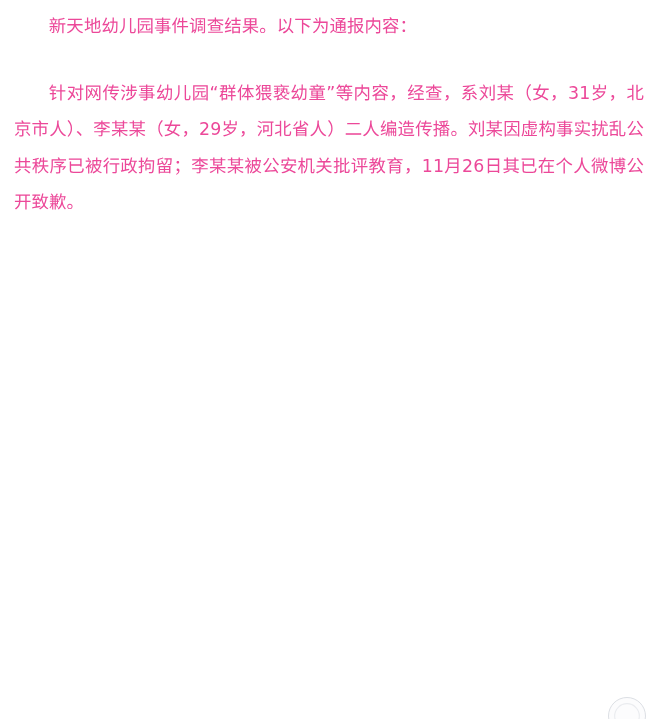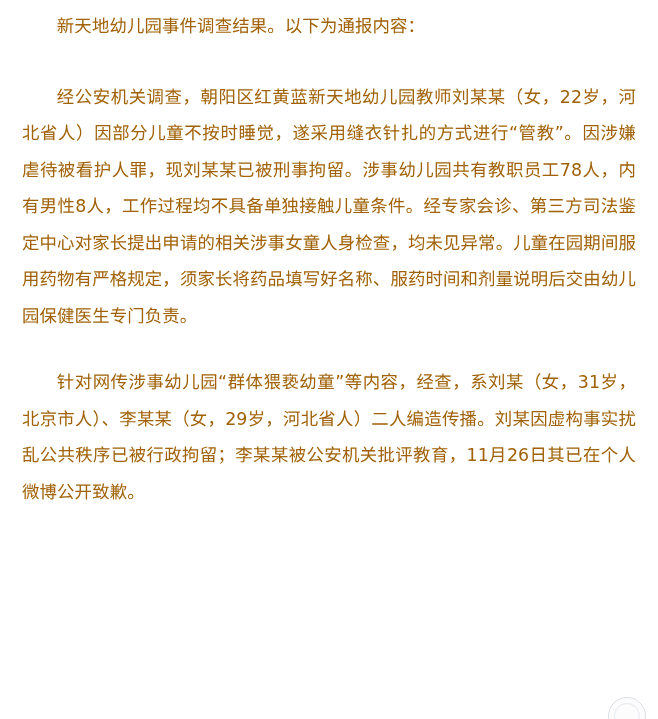--- a/index.html
+++ b/index.html
@@ -27,25 +27,25 @@
   #article-body {
     position: absolute;
     left: 0;
     top: 0;
     width: 658px;
     padding: 0;
     box-sizing: border-box;
   }
 
   .para {
-    margin: 8px;
+    margin: 0;
     padding: 0 14px 0 14px;
     font-size: 17.4px;
     line-height: 36.5px;
-    color: #a16207;
+    color: #ec4899;
     text-align: justify;
     text-justify: inter-ideograph;
     letter-spacing: 0.15px;
     font-weight: 400;
     word-break: break-all;
     -webkit-font-smoothing: antialiased;
   }
 
   .para.indent {
     text-indent: 2em;
@@ -86,21 +86,20 @@
 </style>
 </head>
 <body>
 
 <div id="article-page">
 
   <div id="article-body">
 
     <p class="para indent para-lead">新天地幼儿园事件调查结果。以下为通报内容：</p>
 
-    <p class="para indent para-gap">经公安机关调查，朝阳区红黄蓝新天地幼儿园教师刘某某（女，22岁，河北省人）因部分儿童不按时睡觉，遂采用缝衣针扎的方式进行“管教”。因涉嫌虐待被看护人罪，现刘某某已被刑事拘留。涉事幼儿园共有教职员工78人，内有男性8人，工作过程均不具备单独接触儿童条件。经专家会诊、第三方司法鉴定中心对家长提出申请的相关涉事女童人身检查，均未见异常。儿童在园期间服用药物有严格规定，须家长将药品填写好名称、服药时间和剂量说明后交由幼儿园保健医生专门负责。</p>
 
 
 
     <p class="para indent para-gap-sm">针对网传涉事幼儿园“群体猥亵幼童”等内容，经查，系刘某（女，31岁，北京市人）、李某某（女，29岁，河北省人）二人编造传播。刘某因虚构事实扰乱公共秩序已被行政拘留；李某某被公安机关批评教育，11月26日其已在个人微博公开致歉。</p>
 
   </div>
 
   <div id="floating-action-button">
     <svg class="fab-glyph" viewBox="0 0 38 38" aria-hidden="true">
       <circle cx="19" cy="19" r="13" fill="none" stroke="#c9ced6" stroke-width="1.2"></circle>

